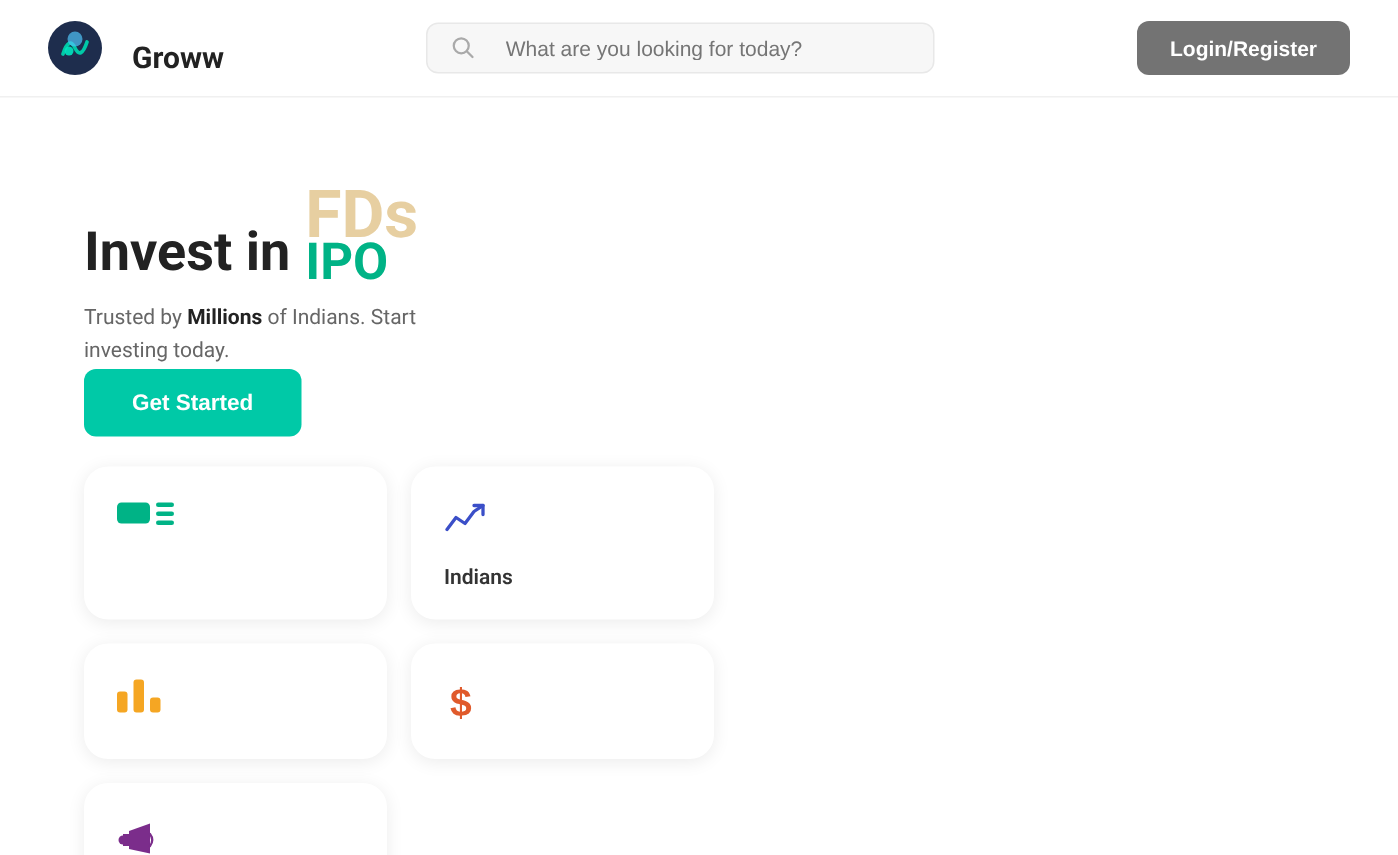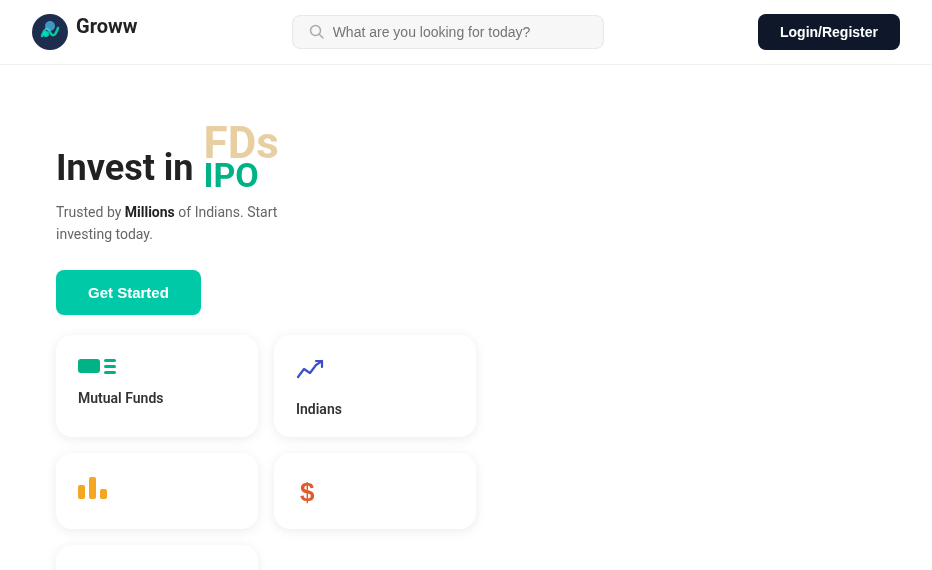--- a/index.html
+++ b/index.html
@@ -15,56 +15,56 @@
     
     .header {
       display: flex;
       align-items: center;
       justify-content: space-between;
       padding: 14px 32px;
       border-bottom: 1px solid #f0f0f0;
     }
     .logo-area {
       display: flex;
-      align-items: flex-start;
-      gap: 8px;
+      align-items: flex-end;
+      gap: 20px;
     }
     .logo-icon {
       width: 36px;
       height: 36px;
     }
     .logo-text {
       font-size: 20px;
       font-weight: 700;
       color: #222;
     }
     .search-bar {
       display: flex;
       align-items: center;
       background: #f7f7f7;
       border: 1px solid #e8e8e8;
       border-radius: 8px;
       padding: 8px 16px;
-      gap: 8px;
-      width: 312px;
+      gap: 20px;
+      width: 339px;
     }
     .search-icon-svg {
       color: #aaa;
       flex-shrink: 0;
     }
     .search-input {
       border: none;
       background: transparent;
       outline: none;
       font-size: 14px;
       color: #555;
       width: 100%;
     }
     .login-btn {
-      background: #0f172a;
+      background: #737373;
       color: #fff;
       border: none;
       border-radius: 8px;
       padding: 10px 22px;
       font-size: 14px;
       font-weight: 600;
       cursor: pointer;
     }
 
     
@@ -119,21 +119,20 @@
       font-size: 14px;
       color: #666;
       line-height: 1.6;
       max-width: 260px;
     }
     .tagline strong {
       color: #222;
       font-weight: 700;
     }
     .get-started-btn {
-      margin-top: 24px;
       background: #00c9a7;
       color: #fff;
       border: none;
       border-radius: 8px;
       padding: 14px 32px;
       font-size: 15px;
       font-weight: 600;
       cursor: pointer;
       display: inline-block;
     }
@@ -273,21 +272,20 @@
 
     <div class="card">
       <div class="icon-mutual-funds">
         <div class="rect1"></div>
         <div class="lines">
           <div class="line"></div>
           <div class="line"></div>
           <div class="line"></div>
         </div>
       </div>
-      <span class="card-label">Mutual Funds</span>
     </div>
 
     <div class="card">
       <div class="icon-stocks">
         <svg viewBox="0 0 28 22" fill="none" xmlns="http://www.w3.org/2000/svg">
           <polyline points="2,18 8,10 14,14 20,6 26,2" stroke="#3b4fc8" stroke-width="2.2" stroke-linejoin="round" stroke-linecap="round" fill="none"></polyline>
           <polyline points="20,2 26,2 26,8" stroke="#3b4fc8" stroke-width="2.2" stroke-linejoin="round" stroke-linecap="round" fill="none"></polyline>
         </svg>
       </div>
       <span class="card-label">Indians</span>

